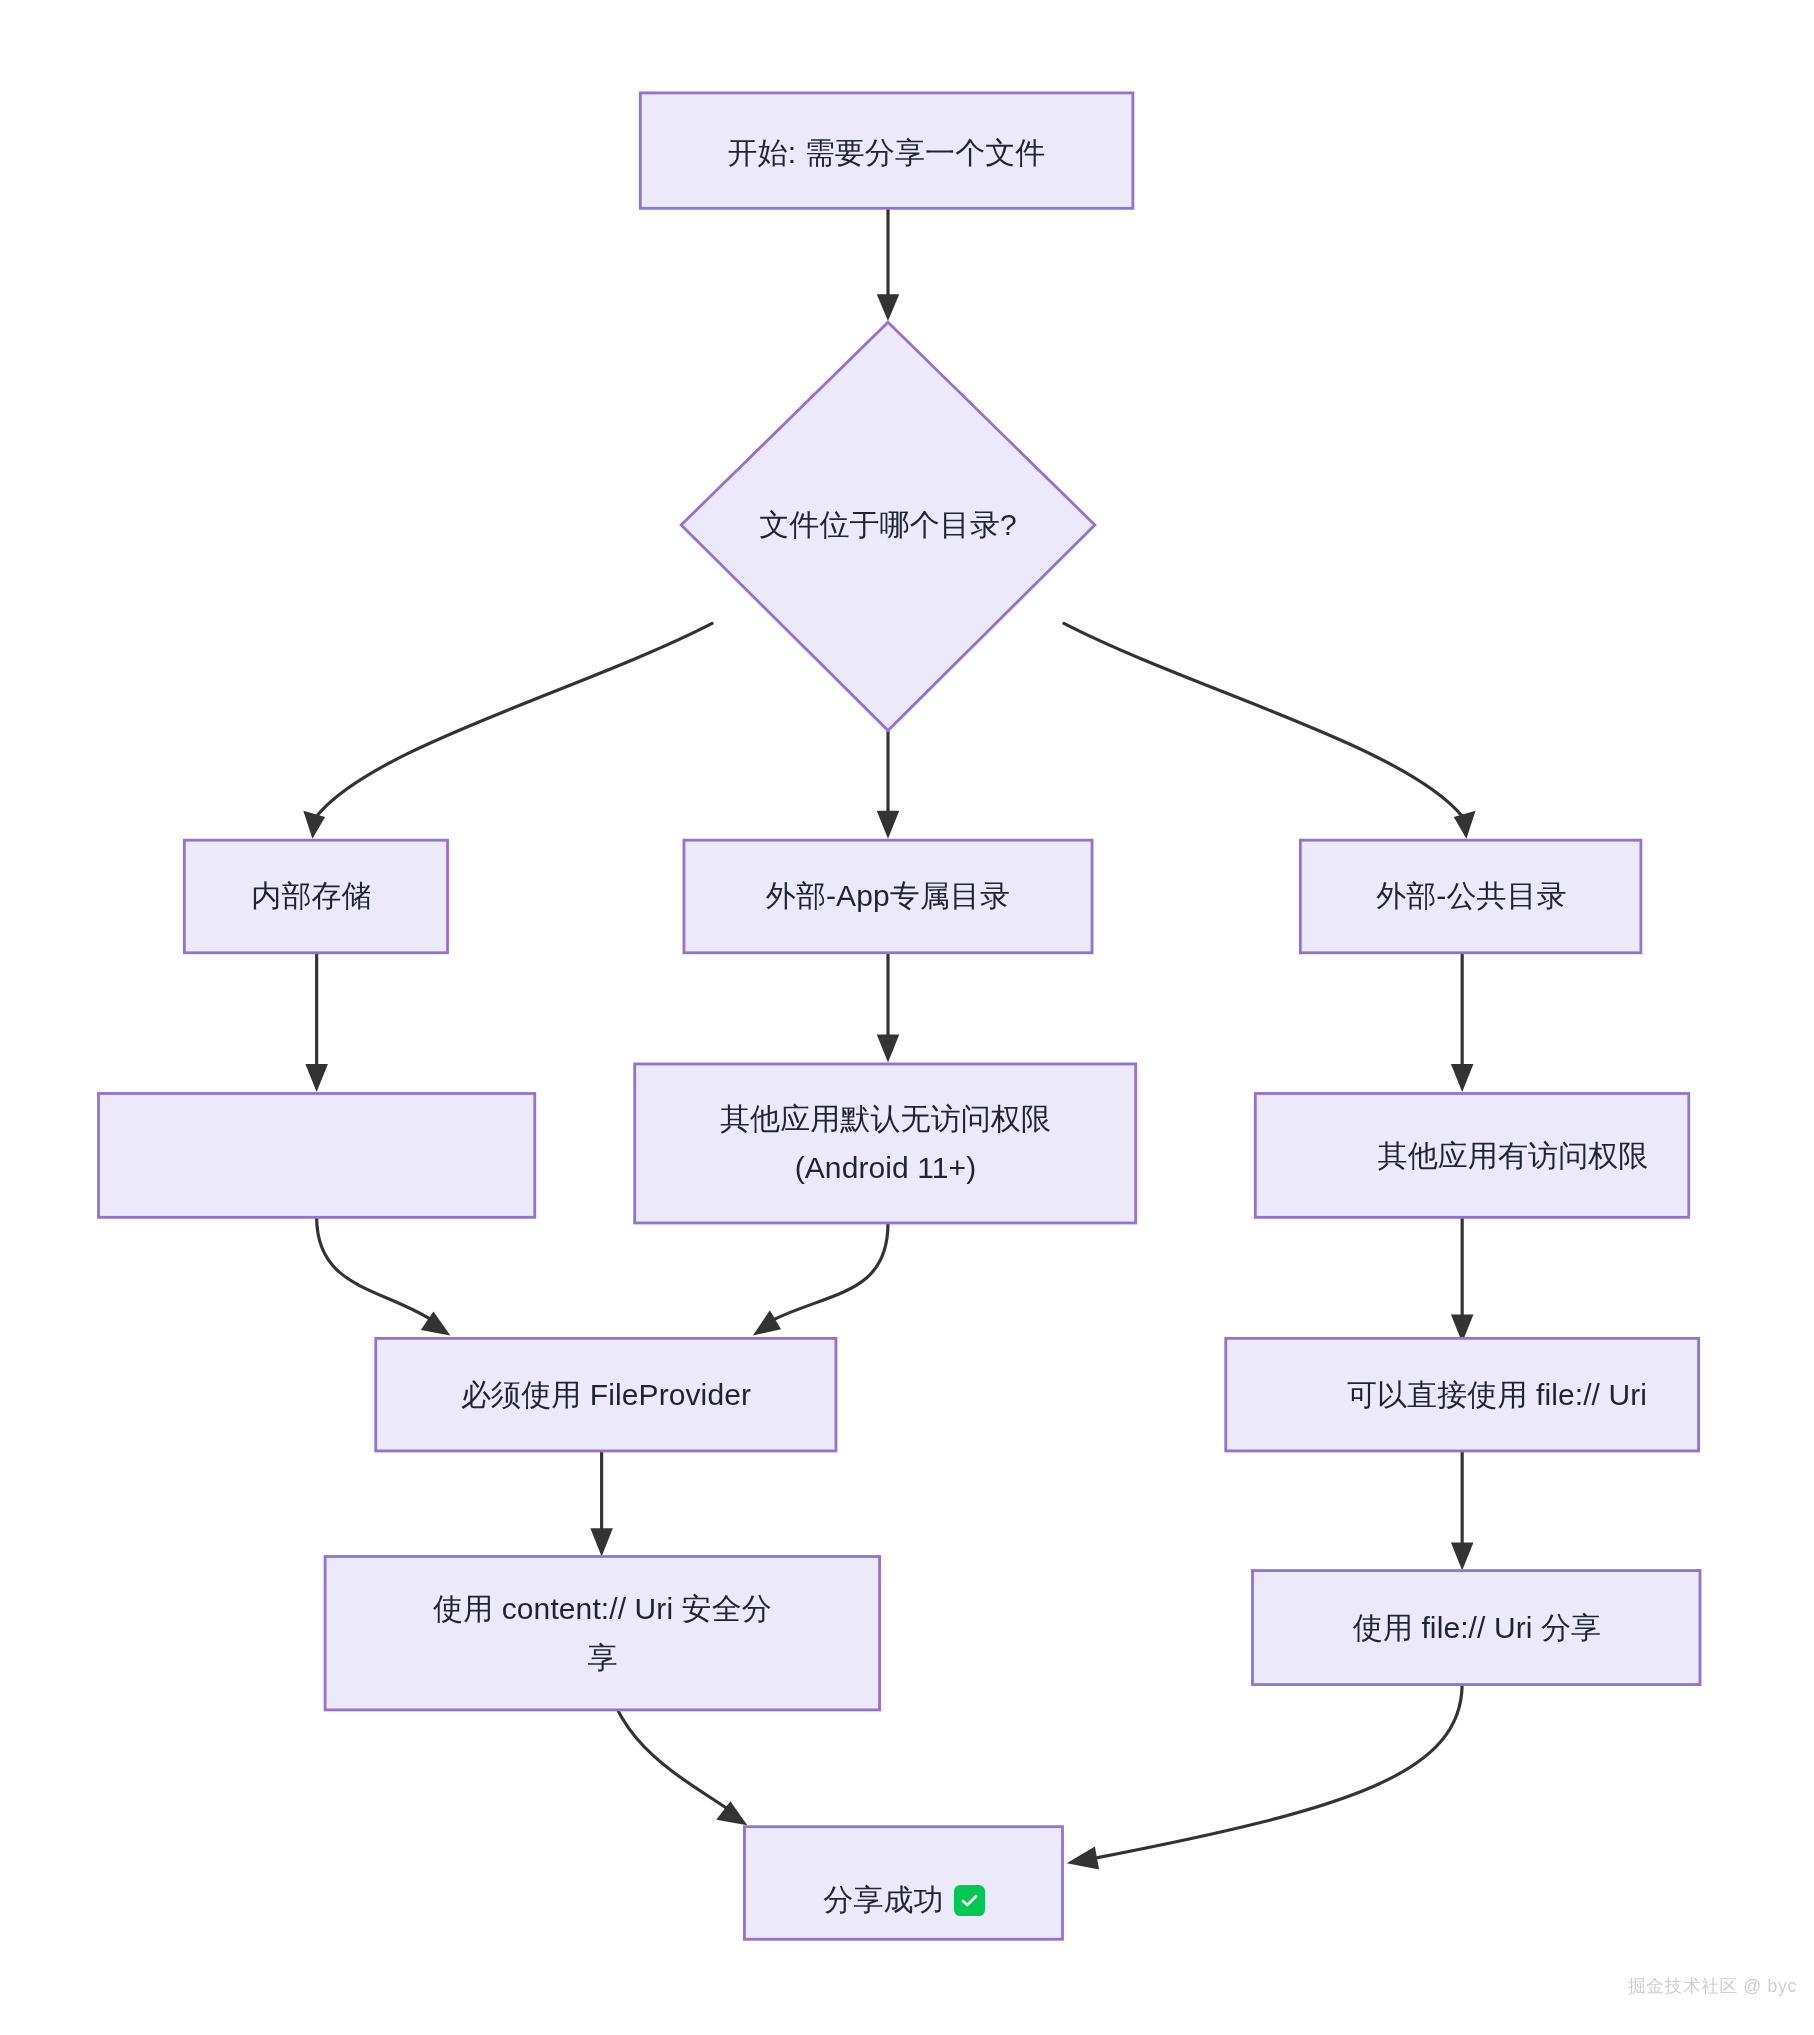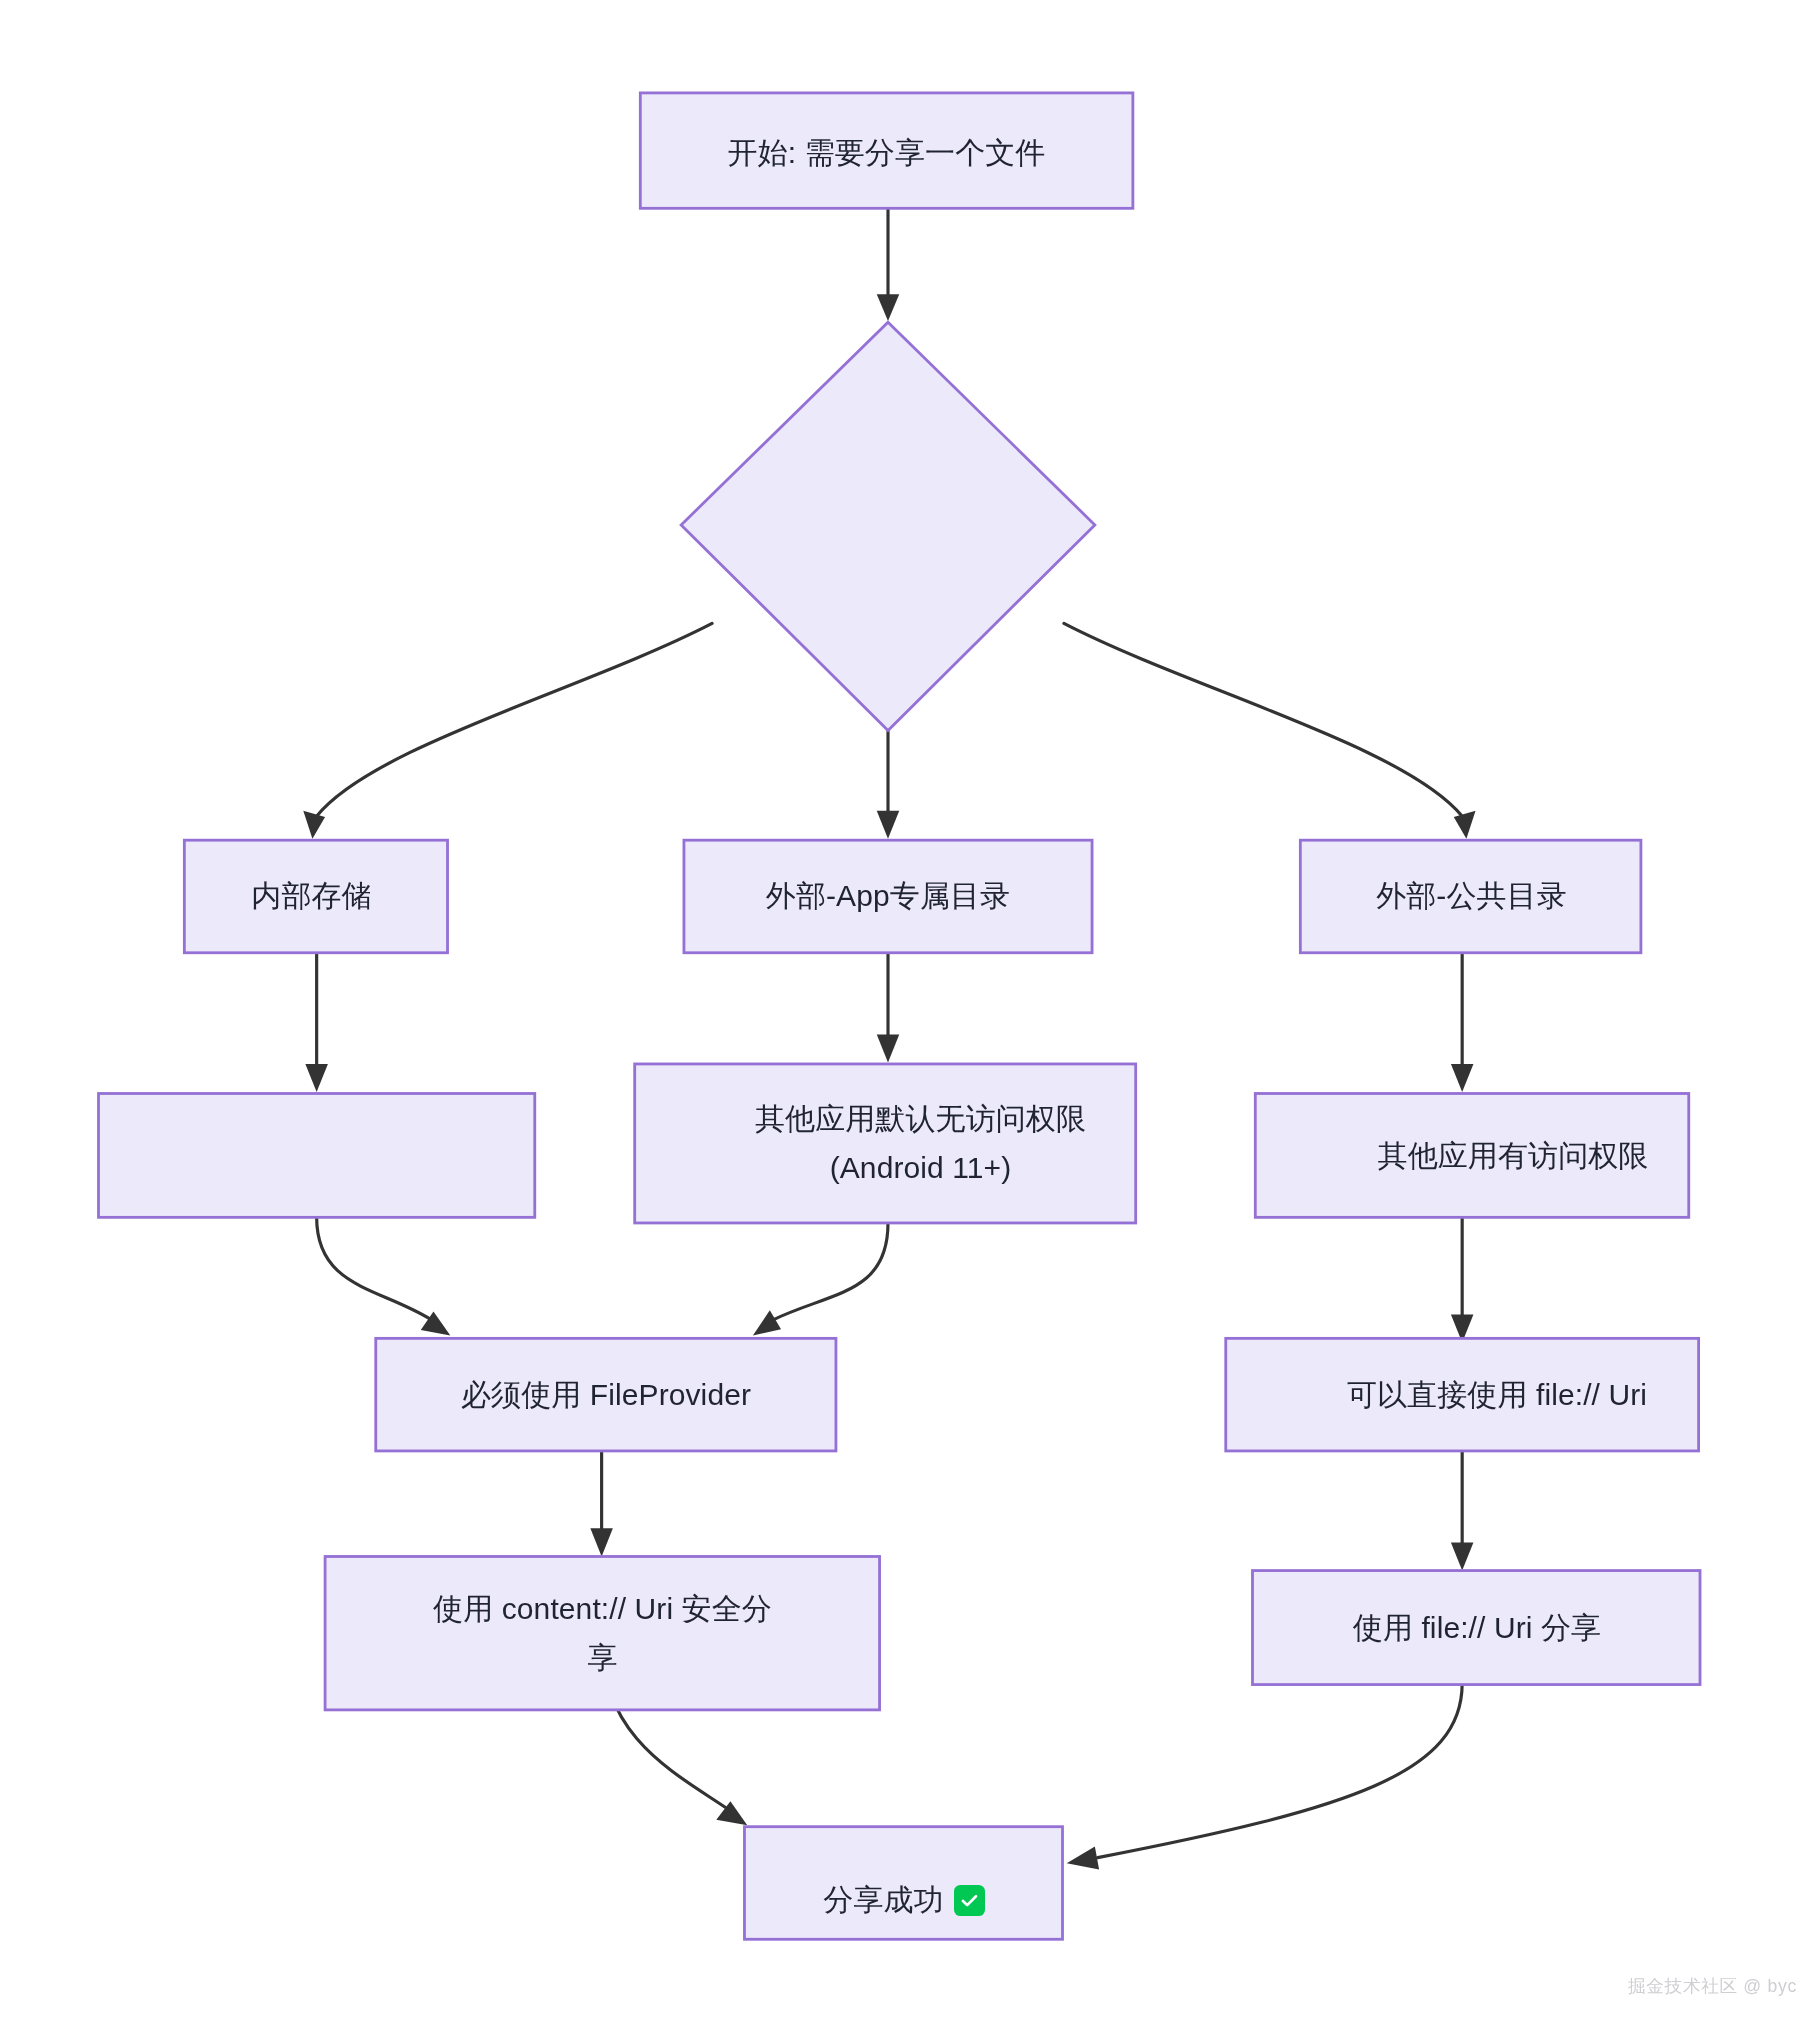--- a/index.html
+++ b/index.html
@@ -177,29 +177,30 @@
       <rect class="node-shape" x="534" y="1902" width="654" height="160"></rect>
       <rect class="node-shape" x="1742" y="1902" width="672" height="160"></rect>
       <rect class="node-shape" x="462" y="2212" width="788" height="218"></rect>
       <rect class="node-shape" x="1780" y="2232" width="636" height="162"></rect>
       <rect class="node-shape" x="1058" y="2596" width="452" height="160"></rect>
     </g>
   </svg>
 
   <div class="node-label" style="left:640px; top:93px; width:493px; height:120px;">开始: 需要分享一个文件</div>
 
+  <div class="node-label" style="left:698px; top:469px; width:380px; height:113px;">文件位于哪个目录?</div>
 
   <div class="node-label" style="left:180px; top:840px; width:263px; height:113px;">内部存储</div>
 
   <div class="node-label" style="left:684px; top:840px; width:408px; height:113px;">外部-App专属目录</div>
 
   <div class="node-label" style="left:1301px; top:840px; width:341px; height:113px;">外部-公共目录</div>
 
 
-  <div class="node-label two-line" style="left:635px; top:1064px; width:501px; height:159px;margin-left:35px;">其他应用默认无访问权限
+  <div class="node-label two-line" style="left:635px; top:1064px; width:501px; height:159px;">其他应用默认无访问权限
 (Android 11+)</div>
 
   <div class="node-label" style="left:1256px; top:1094px; width:514px; height:124px;">其他应用有访问权限</div>
 
   <div class="node-label" style="left:376px; top:1339px; width:460px; height:113px;">必须使用 FileProvider</div>
 
   <div class="node-label" style="left:1226px; top:1339px; width:542px; height:113px;">可以直接使用 file:// Uri</div>
 
   <div class="node-label" style="left:1253px; top:1571px; width:448px; height:114px;">使用 file:// Uri 分享</div>
 

